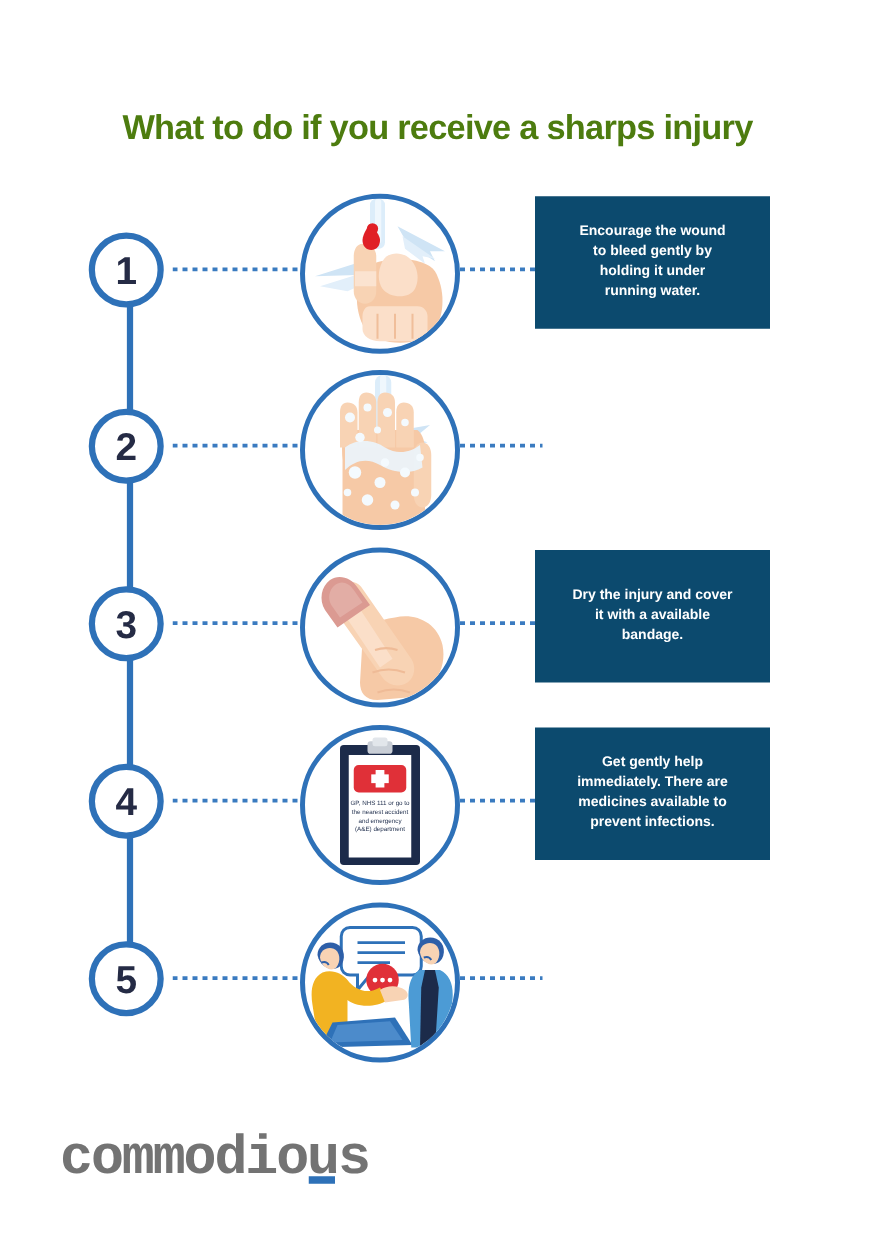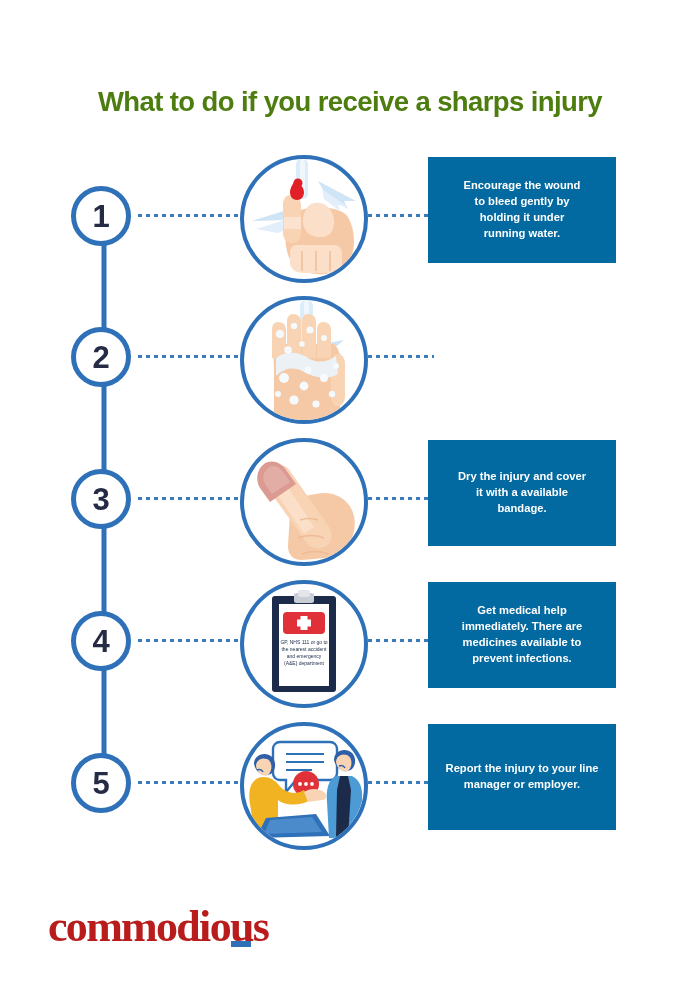--- a/index.html
+++ b/index.html
@@ -117,21 +117,21 @@
   }
   .img-circle svg { display: block; width: 120px; height: 120px; }
 
   
   .text-box {
     position: absolute;
     left: 428px;
     top: 2px;
     width: 188px;
     height: 106px;
-    background: #0369a1;
+    background: #0c4a6e;
     color: #ffffff;
     display: flex;
     align-items: center;
     justify-content: center;
     text-align: center;
     box-sizing: border-box;
     padding: 4px 9px;
   }
   .text-box p {
     margin: 0;
@@ -143,22 +143,22 @@
   }
 
   
   .logo {
     position: absolute;
     left: 48px;
     top: 905px;
     font-size: 44px;
     font-weight: bold;
     letter-spacing: -1.7px;
-    color: #b91c1c;
-    font-family: Liberation Serif, serif;
+    color: #737373;
+    font-family: Liberation Mono, monospace;
     line-height: 1;
   }
   .logo .u-mark {
     position: relative;
     display: inline-block;
   }
   .logo .u-mark::after {
     content: "";
     position: absolute;
     left: 1px;
@@ -314,21 +314,21 @@
         <rect x="53" y="35.5" width="14" height="7" fill="#FFFFFF"></rect>
 
         <text x="60" y="60" font-family="Liberation Sans, sans-serif" font-size="5" fill="#1C2B4A" text-anchor="middle">GP, NHS 111 or go to</text>
         <text x="60" y="67" font-family="Liberation Sans, sans-serif" font-size="5" fill="#1C2B4A" text-anchor="middle">the nearest accident</text>
         <text x="60" y="74" font-family="Liberation Sans, sans-serif" font-size="5" fill="#1C2B4A" text-anchor="middle">and emergency</text>
         <text x="60" y="81" font-family="Liberation Sans, sans-serif" font-size="5" fill="#1C2B4A" text-anchor="middle">(A&amp;E) department</text>
       </svg>
     </div>
     <div class="dots-right"></div>
     <div class="text-box">
-      <p>Get medical help
+      <p>Get gently help
 immediately. There are
 medicines available to
 prevent infections.</p>
     </div>
   </div>
 
   <div class="step-row" style="top:722px;">
     <div class="num-circle">
       <span>5</span>
     </div>
@@ -360,21 +360,17 @@
         <path d="M90 34 C90 26 98 22 105 25 C112 28 113 38 108 43 C102 48 92 44 90 34 Z" fill="#2E5FA8"></path>
         <path d="M92 36 C92 30 98 27 103 29 C108 31 109 39 105 44 C101 48 93 44 92 36 Z" fill="#F8D3B4"></path>
         <path d="M95 40 C98 39 100 40 101 42" stroke="#2E5FA8" stroke-width="1.5" fill="none"></path>
 
         <path d="M92 50 C84 54 82 64 83 76 L85 112 L116 112 L118 74 C119 62 116 54 108 50 Z" fill="#4C9BD5"></path>
 
         <path d="M96 50 L104 50 L107 64 L104 112 L92 112 L93 64 Z" fill="#1C2B4A"></path>
       </svg>
     </div>
     <div class="dots-right"></div>
-    <div class="text-box">
-      <p>Report the injury to your line
-manager or employer.</p>
-    </div>
   </div>
 
   <div class="logo"><span>commodio</span><span class="u-mark">u</span><span>s</span></div>
 
 </div>
 
 </body></html>

